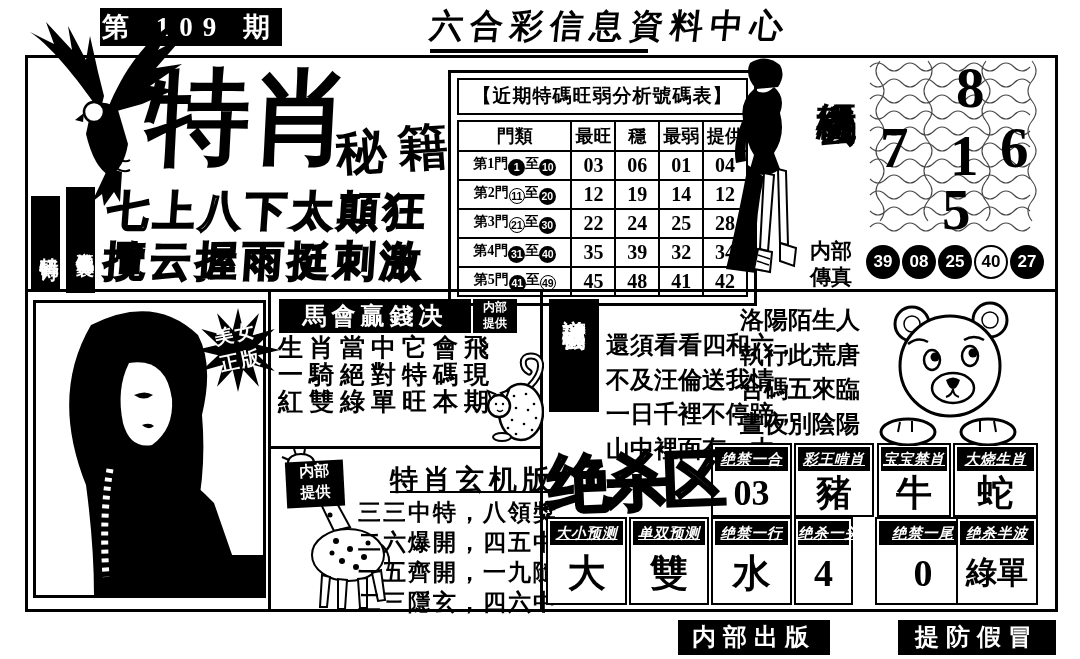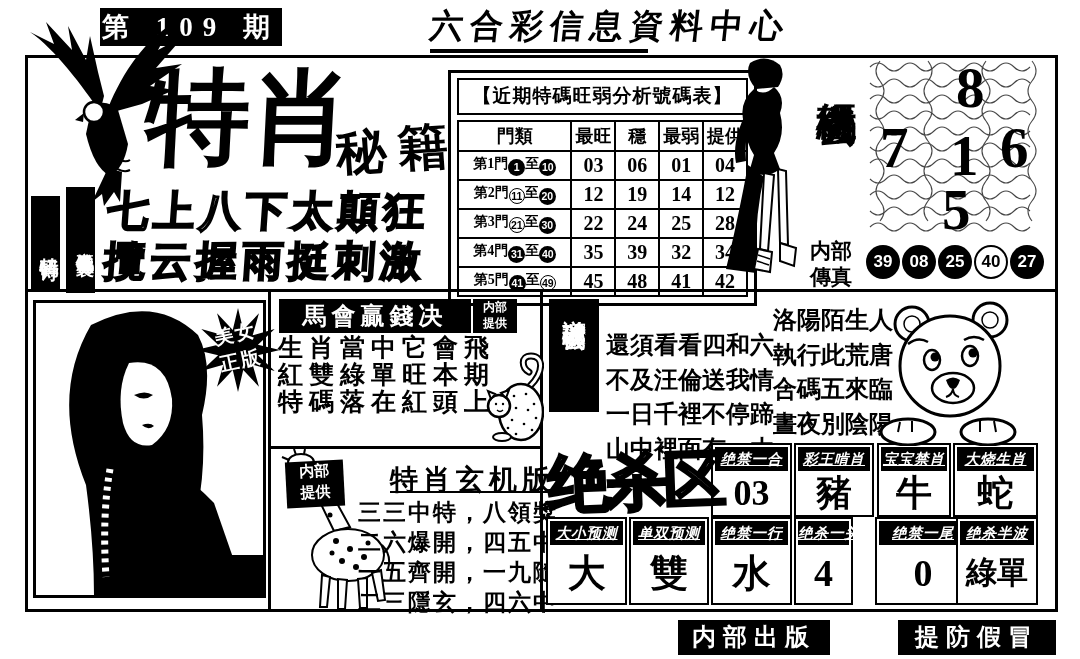--- a/index.html
+++ b/index.html
@@ -67,21 +67,21 @@
   #texiao-title { left:390px; top:461px; font-size:28px; font-weight:bold; letter-spacing:5px; white-space:nowrap;text-decoration:underline; }
   #texiao-lines { left:358px; top:498px; font-size:23px; font-weight:bold; line-height:30px; letter-spacing:2px; white-space:nowrap; }
 
   
   #insight-header { left:549px; top:299px; width:50px; height:113px; padding:3px 2px; display:flex; justify-content:center; }
   #insight-header .vtext { line-height:1; }
   #insight-title { font-size:23px; font-weight:bold; letter-spacing:2px; }
   #insight-source { font-size:11px; letter-spacing:1px; margin-top:2px; }
   .verse-col { font-size:24px; font-weight:bold; line-height:34.5px; white-space:nowrap; }
   #verse-col-1 { left:606px; top:303px;margin-top:25px; }
-  #verse-col-2 { left:773px; top:303px; }
+  #verse-col-2 { left:740px; top:303px; }
 
   
   #killzone-title { left:548px; top:440px; font-size:62px; font-weight:bold; letter-spacing:-4px; transform:rotate(-2deg); -webkit-text-stroke:3px #000; color:#fff; z-index:2; }
   .card { position:absolute; border:2.5px solid #000; background:#fff; padding:2px; }
   .card-label { background:#000; color:#fff; font-size:14.5px; font-weight:bold; font-style:italic; text-align:center; height:24px; line-height:24px; letter-spacing:1px; white-space:nowrap;text-decoration:underline; }
   .card-value { text-align:center; font-weight:bold; }
   .row-top { top:443px; height:74px; }
   .row-top .card-value { font-size:36px; line-height:44px; }
   .row-bottom { top:517px; height:88px; }
   .row-bottom .card-value { font-size:38px; line-height:56px; }
@@ -255,22 +255,22 @@
   </div>
 </div>
 
 <div class="abs blackbox" id="horse-header">馬會贏錢决</div>
 <div class="abs blackbox" id="horse-source">
   <div>内部</div>
   <div>提供</div>
 </div>
 <div class="abs" id="horse-poem">
   <div>生肖當中它會飛</div>
+  <div>一騎絕對特碼現</div>
   <div>紅雙綠單旺本期</div>
-  <div>特碼落在紅頭上</div>
 </div>
 
 <div class="abs" style="left:486px; top:350px; width:58px; height:92px;">
   <svg width="58" height="92" viewBox="0 0 58 92">
     <path d="M44 36 C58 22 58 6 45 6 C34 6 36 18 43 22" fill="none" stroke="#000" stroke-width="7" stroke-linecap="round"></path>
     <path d="M44 36 C58 22 58 6 45 6 C34 6 36 18 43 22" fill="none" stroke="#fff" stroke-width="3" stroke-linecap="round"></path>
     <ellipse cx="35" cy="62" rx="22" ry="28" fill="#fff" stroke="#000" stroke-width="2.5"></ellipse>
     <g fill="#000">
       <circle cx="28" cy="46" r="1.3"></circle>
         <circle cx="40" cy="44" r="1.3"></circle>

